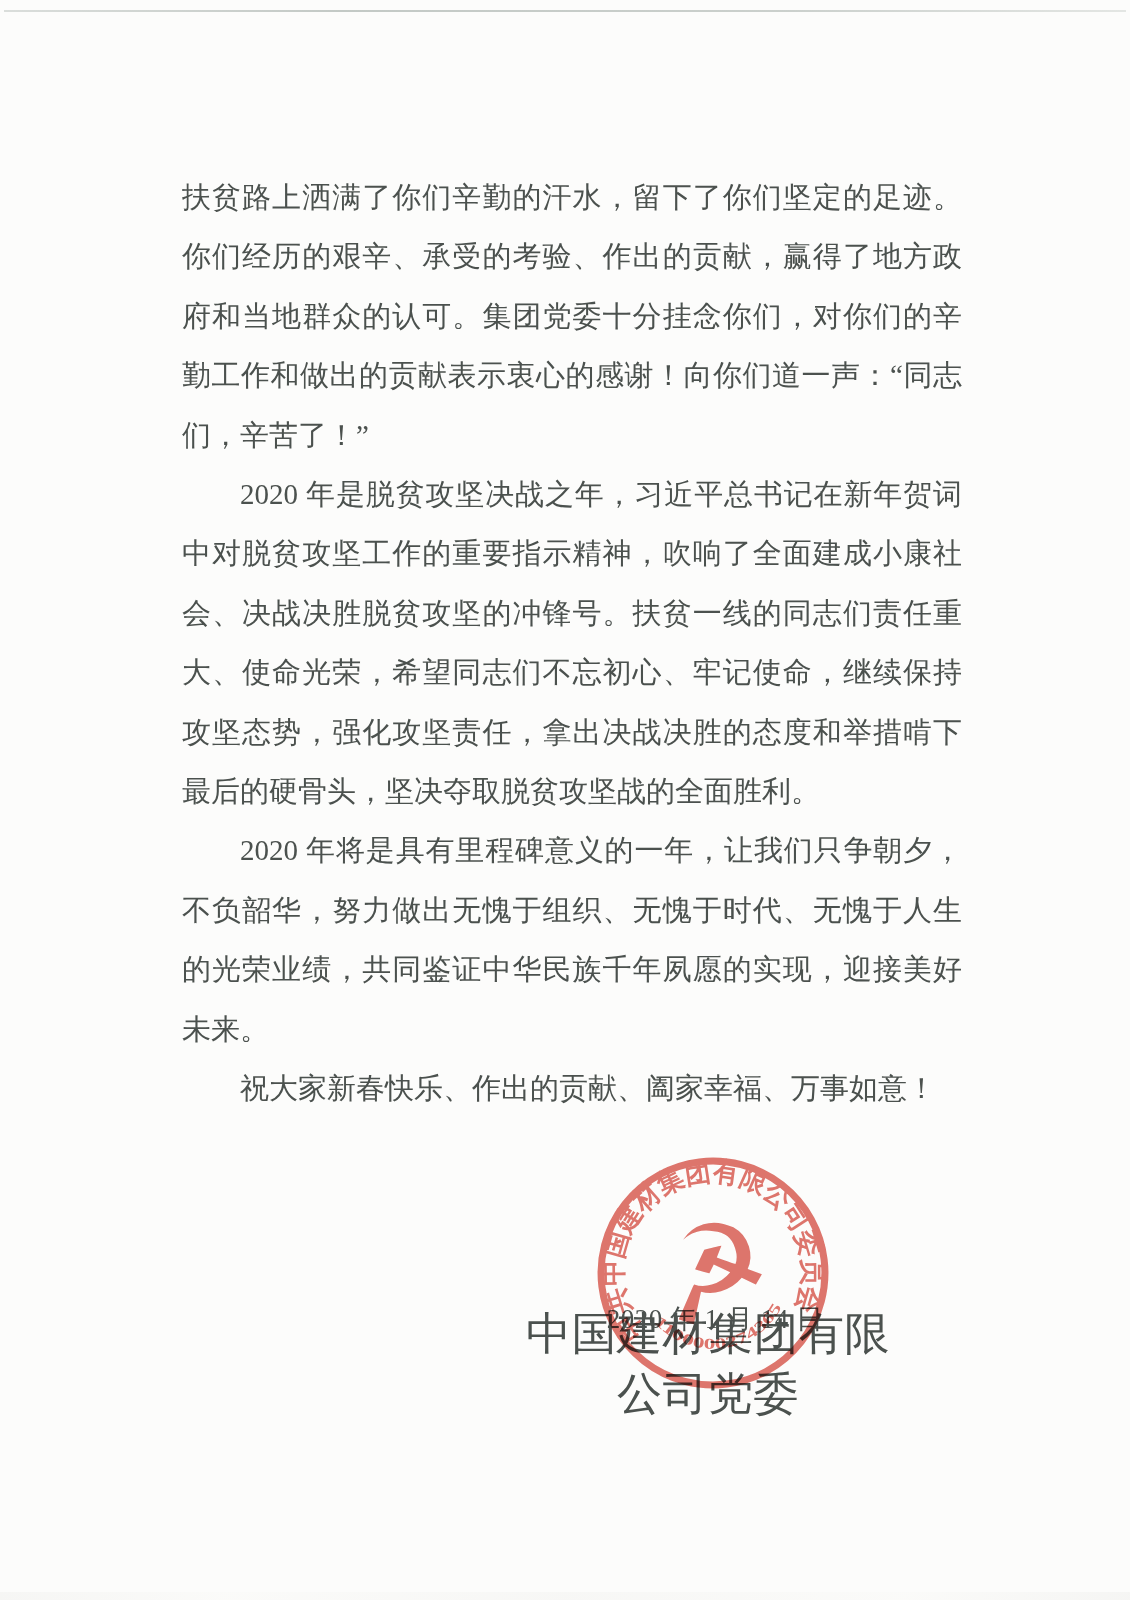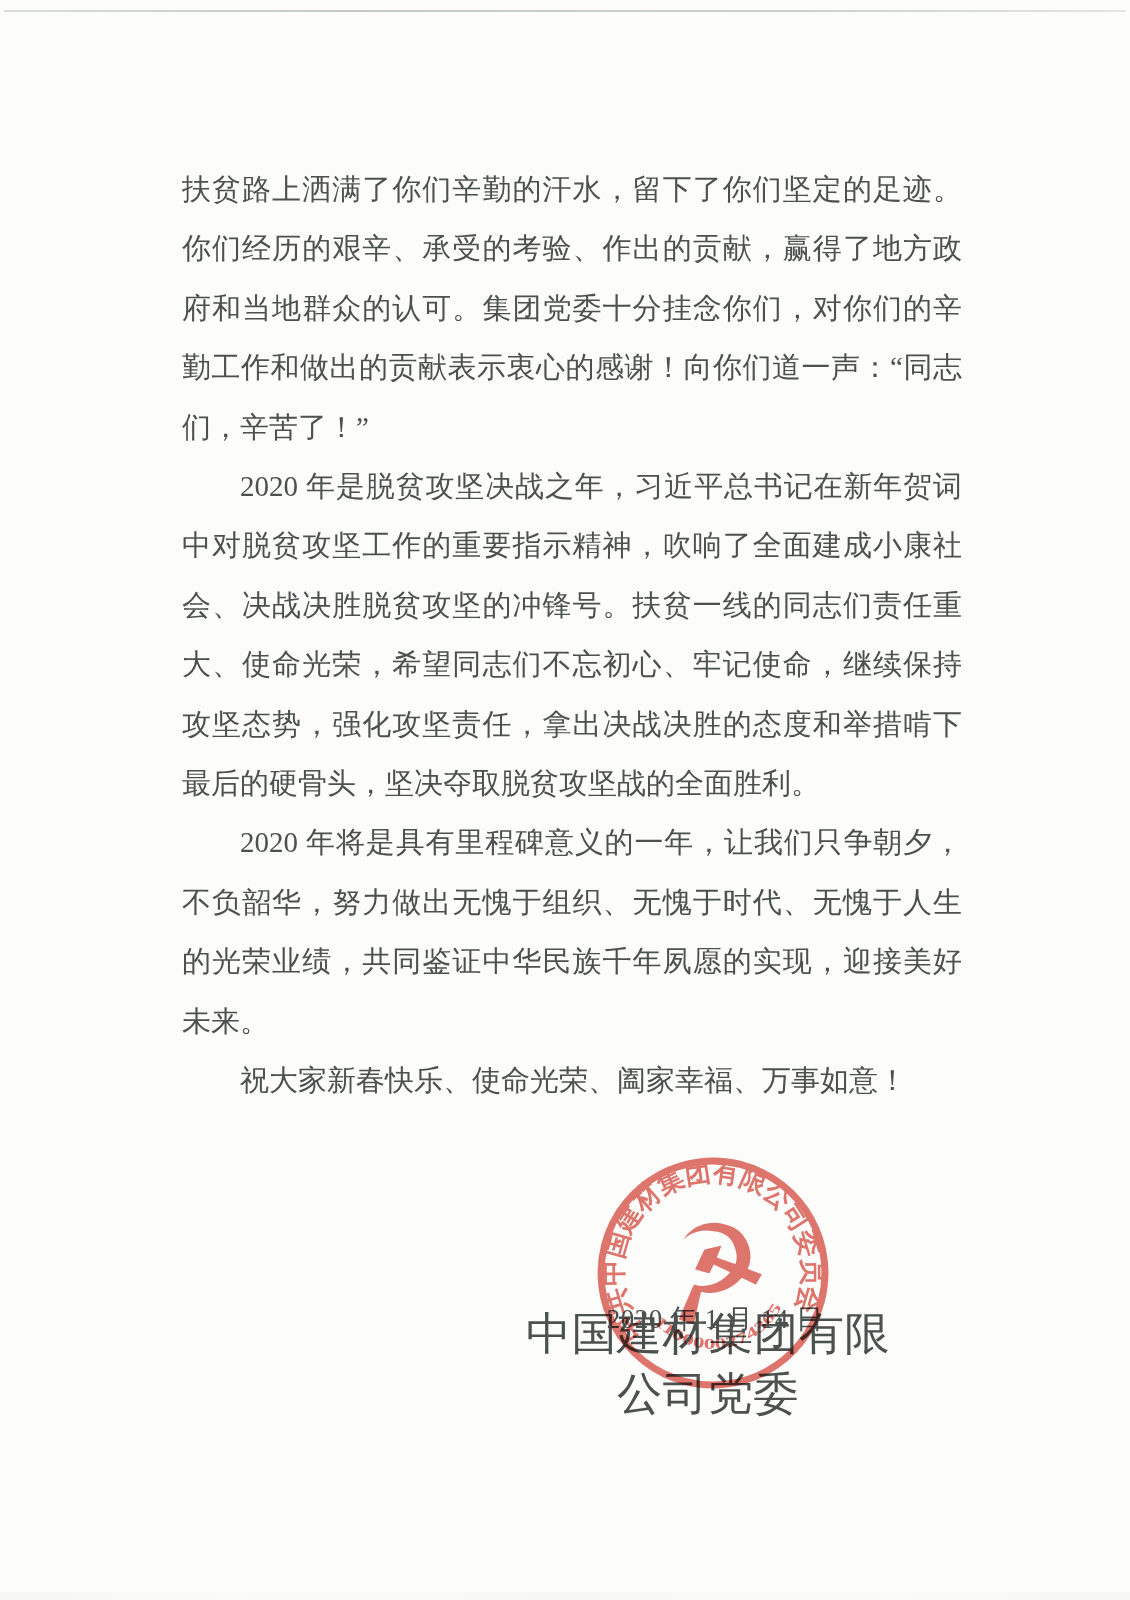--- a/index.html
+++ b/index.html
@@ -30,21 +30,21 @@
     left: 0;
     bottom: 0;
     width: 100%;
     height: 8px;
     background: linear-gradient(to right, #f2f2f0, #fafaf8 20%, #f4f4f2 50%, #fafaf8 80%, #f1f1ef);
     opacity: 0.6;
   }
   .letter-body {
     position: absolute;
     left: 182px;
-    top: 160px;
+    top: 168px;
     width: 780px;
     font-size: 29px;
     line-height: 59.4px;
     color: #4b514e;
     text-align: justify;
     letter-spacing: 0;
   }
   .letter-body p {
     margin: 0;
     padding: 0;
@@ -95,21 +95,21 @@
 <body>
 
 <div class="page">
 
   <div class="scan-artifact-top"></div>
 
   <div class="letter-body">
     <p class="no-indent">扶贫路上洒满了你们辛勤的汗水，留下了你们坚定的足迹。你们经历的艰辛、承受的考验、作出的贡献，赢得了地方政府和当地群众的认可。集团党委十分挂念你们，对你们的辛勤工作和做出的贡献表示衷心的感谢！向你们道一声：“同志们，辛苦了！”</p>
     <p>2020 年是脱贫攻坚决战之年，习近平总书记在新年贺词中对脱贫攻坚工作的重要指示精神，吹响了全面建成小康社会、决战决胜脱贫攻坚的冲锋号。扶贫一线的同志们责任重大、使命光荣，希望同志们不忘初心、牢记使命，继续保持攻坚态势，强化攻坚责任，拿出决战决胜的态度和举措啃下最后的硬骨头，坚决夺取脱贫攻坚战的全面胜利。</p>
     <p>2020 年将是具有里程碑意义的一年，让我们只争朝夕，不负韶华，努力做出无愧于组织、无愧于时代、无愧于人生的光荣业绩，共同鉴证中华民族千年夙愿的实现，迎接美好未来。</p>
-    <p>祝大家新春快乐、使命光荣、阖家幸福、万事如意！</p>
+    <p>祝大家新春快乐、作出的贡献、阖家幸福、万事如意！</p>
   </div>
 
   <div class="signature-line">中国建材集团有限公司党委</div>
 
   <div class="date-line">2020 年 1 月 14 日</div>
 
   <div class="official-seal">
     <svg viewBox="0 0 240 240" xmlns="http://www.w3.org/2000/svg">
       <defs>
         <path id="ringPath" d="M 46,170 A 90,90 0 1 1 194,170" fill="none"></path>

